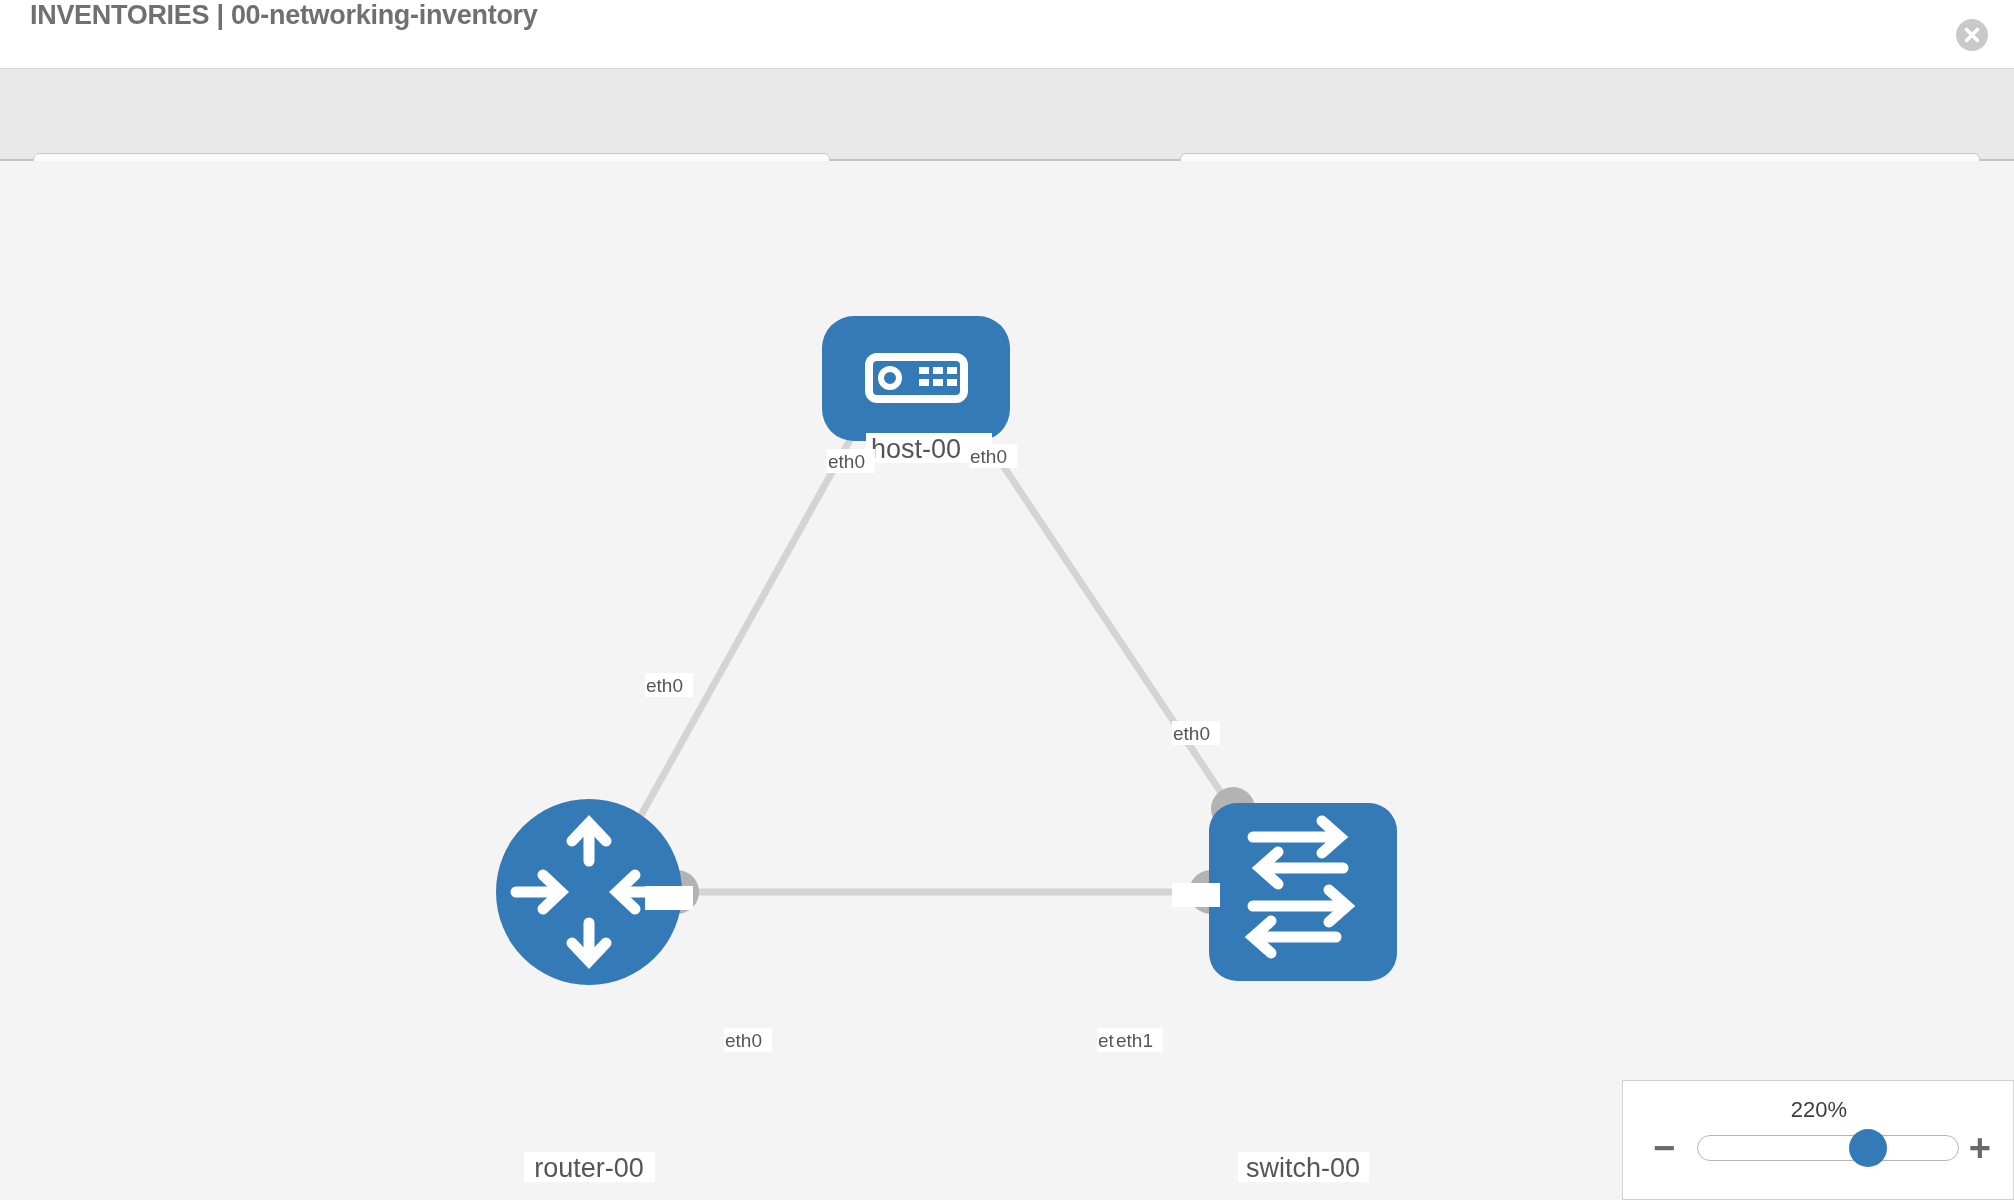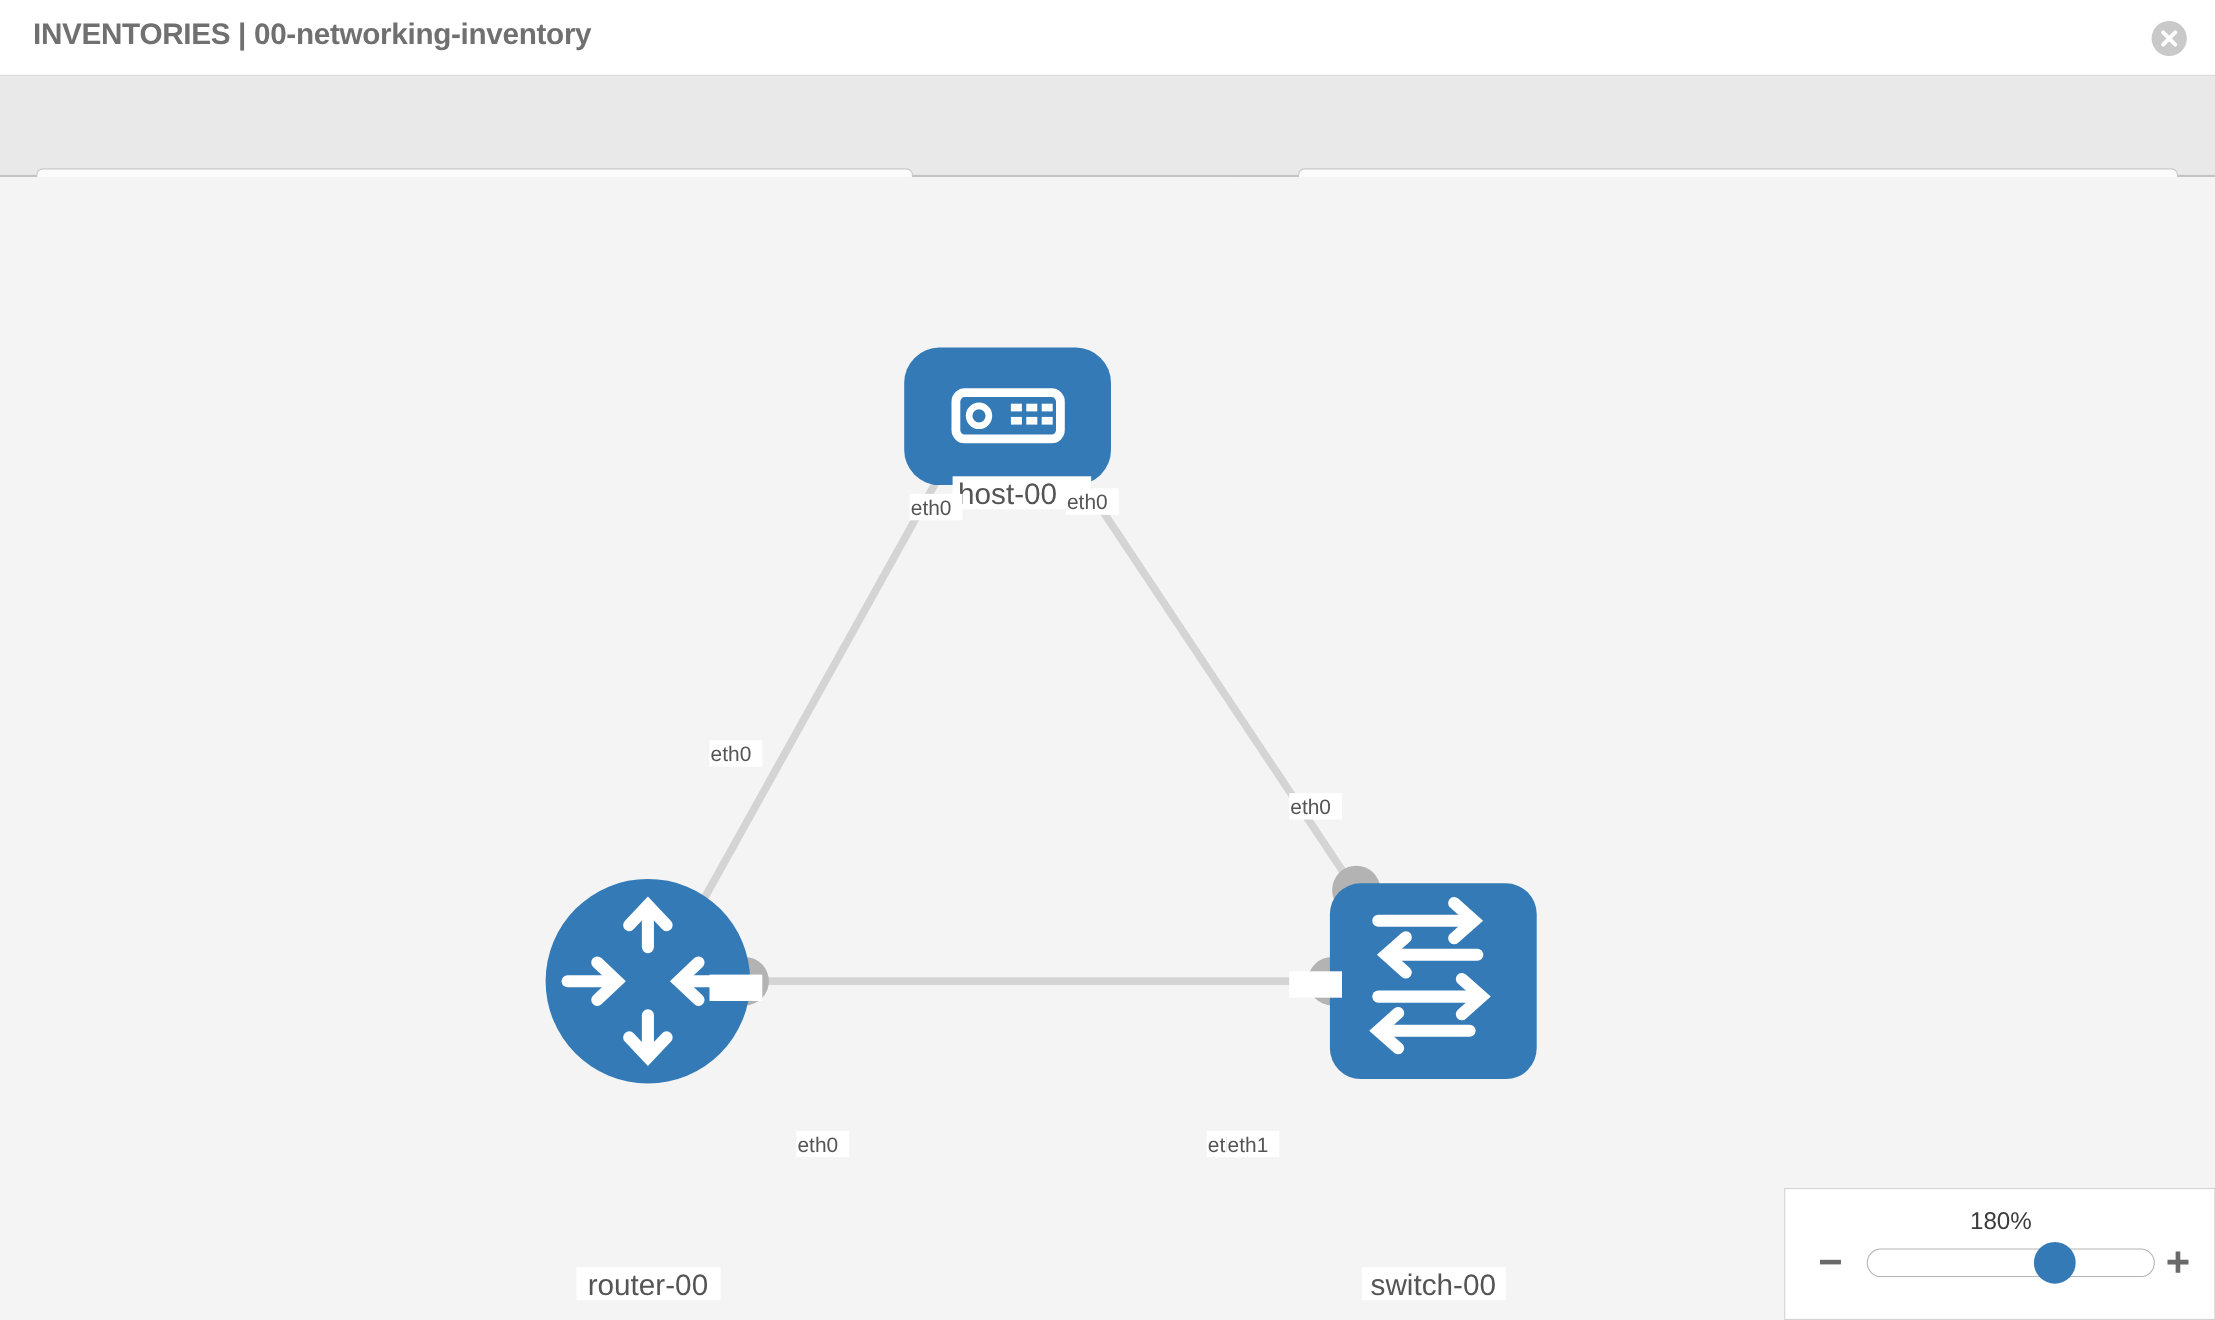--- a/index.html
+++ b/index.html
@@ -17,21 +17,21 @@
     position: absolute;
     left: 0; top: 0;
     width: 2014px;
     height: 69px;
     background: #ffffff;
     border-bottom: 1px solid #d7d7d7;
     box-sizing: border-box;
   }
   .page-title {
     position: absolute;
-    left: 30px; top: 16px;
+    left: 30px; top: 0;
     font-size: 27px;
     font-weight: bold;
     color: #707070;
     letter-spacing: -0.3px;
     white-space: nowrap;
   }
   .close-icon {
     position: absolute;
     right: 25px; top: 18px;
     width: 34px; height: 34px;
@@ -338,19 +338,19 @@
     </g>
     <g>
       <rect class="label-bg" x="1115" y="867" width="48" height="24"></rect>
       <text class="port-name" x="1116" y="886">eth1</text>
     </g>
 
   </svg>
 </div>
 
 <div class="zoom-panel">
-  <div class="zoom-level">180%</div>
+  <div class="zoom-level">220%</div>
   <div class="zoom-minus">−</div>
   <div class="zoom-track">
     <div class="zoom-thumb" style="left: 150.96px;"></div>
   </div>
   <div class="zoom-plus">+</div>
 </div>
 
 </body></html>

